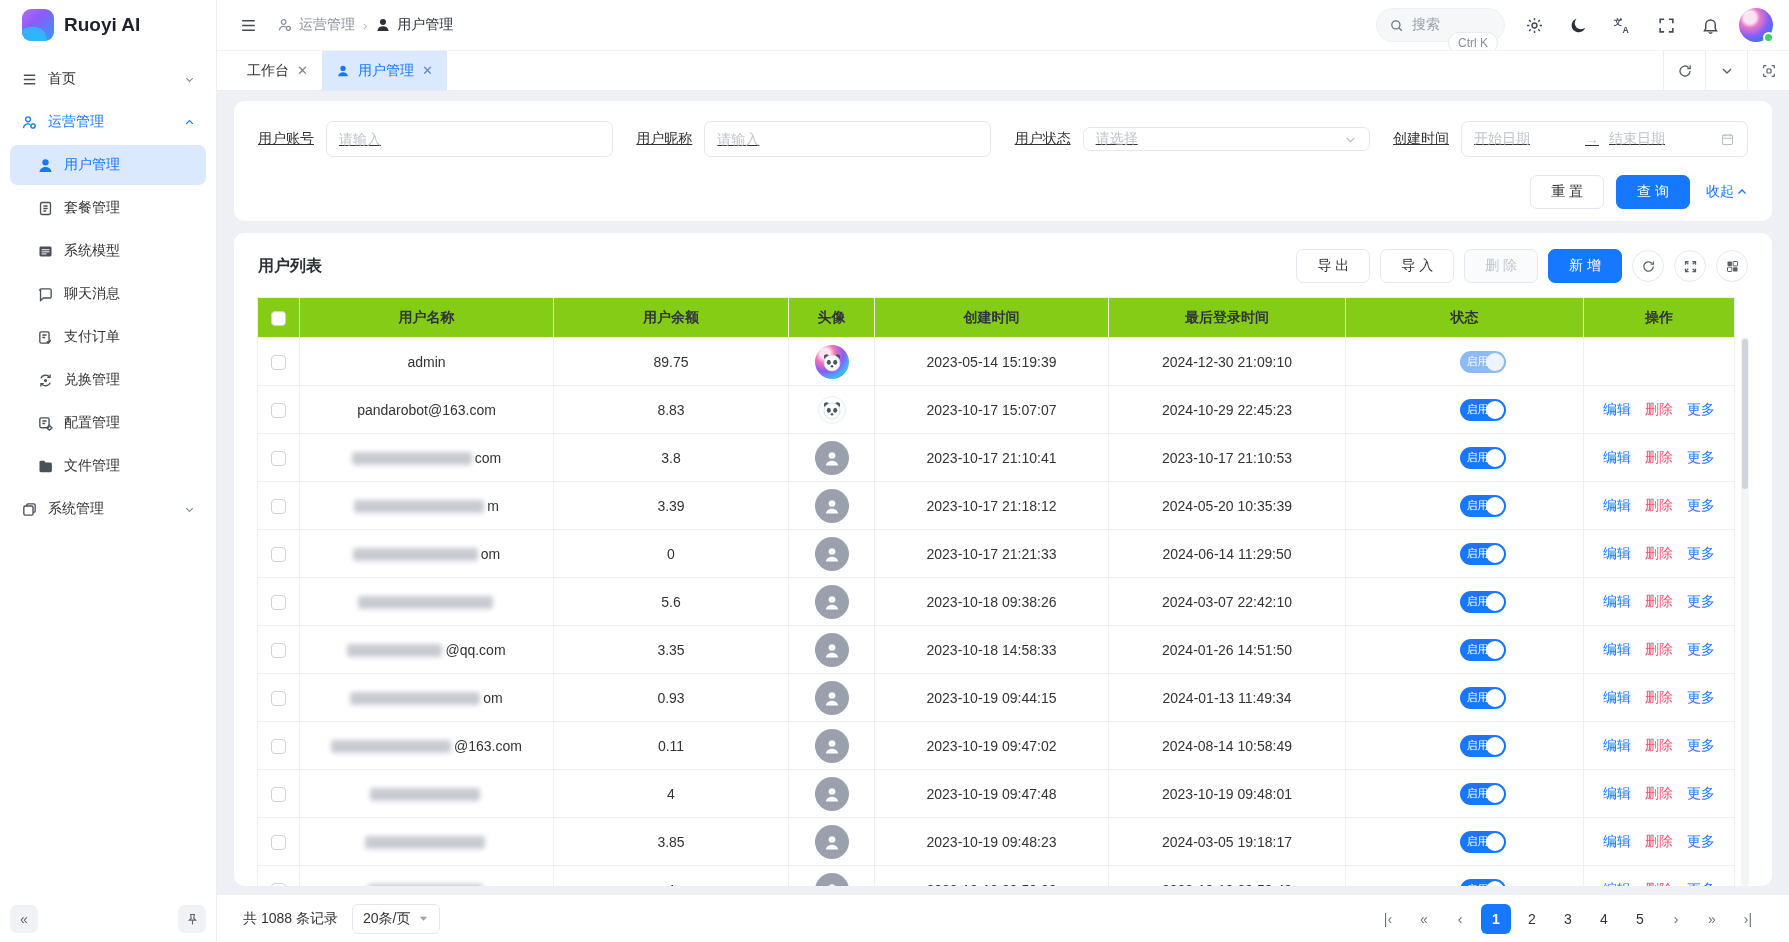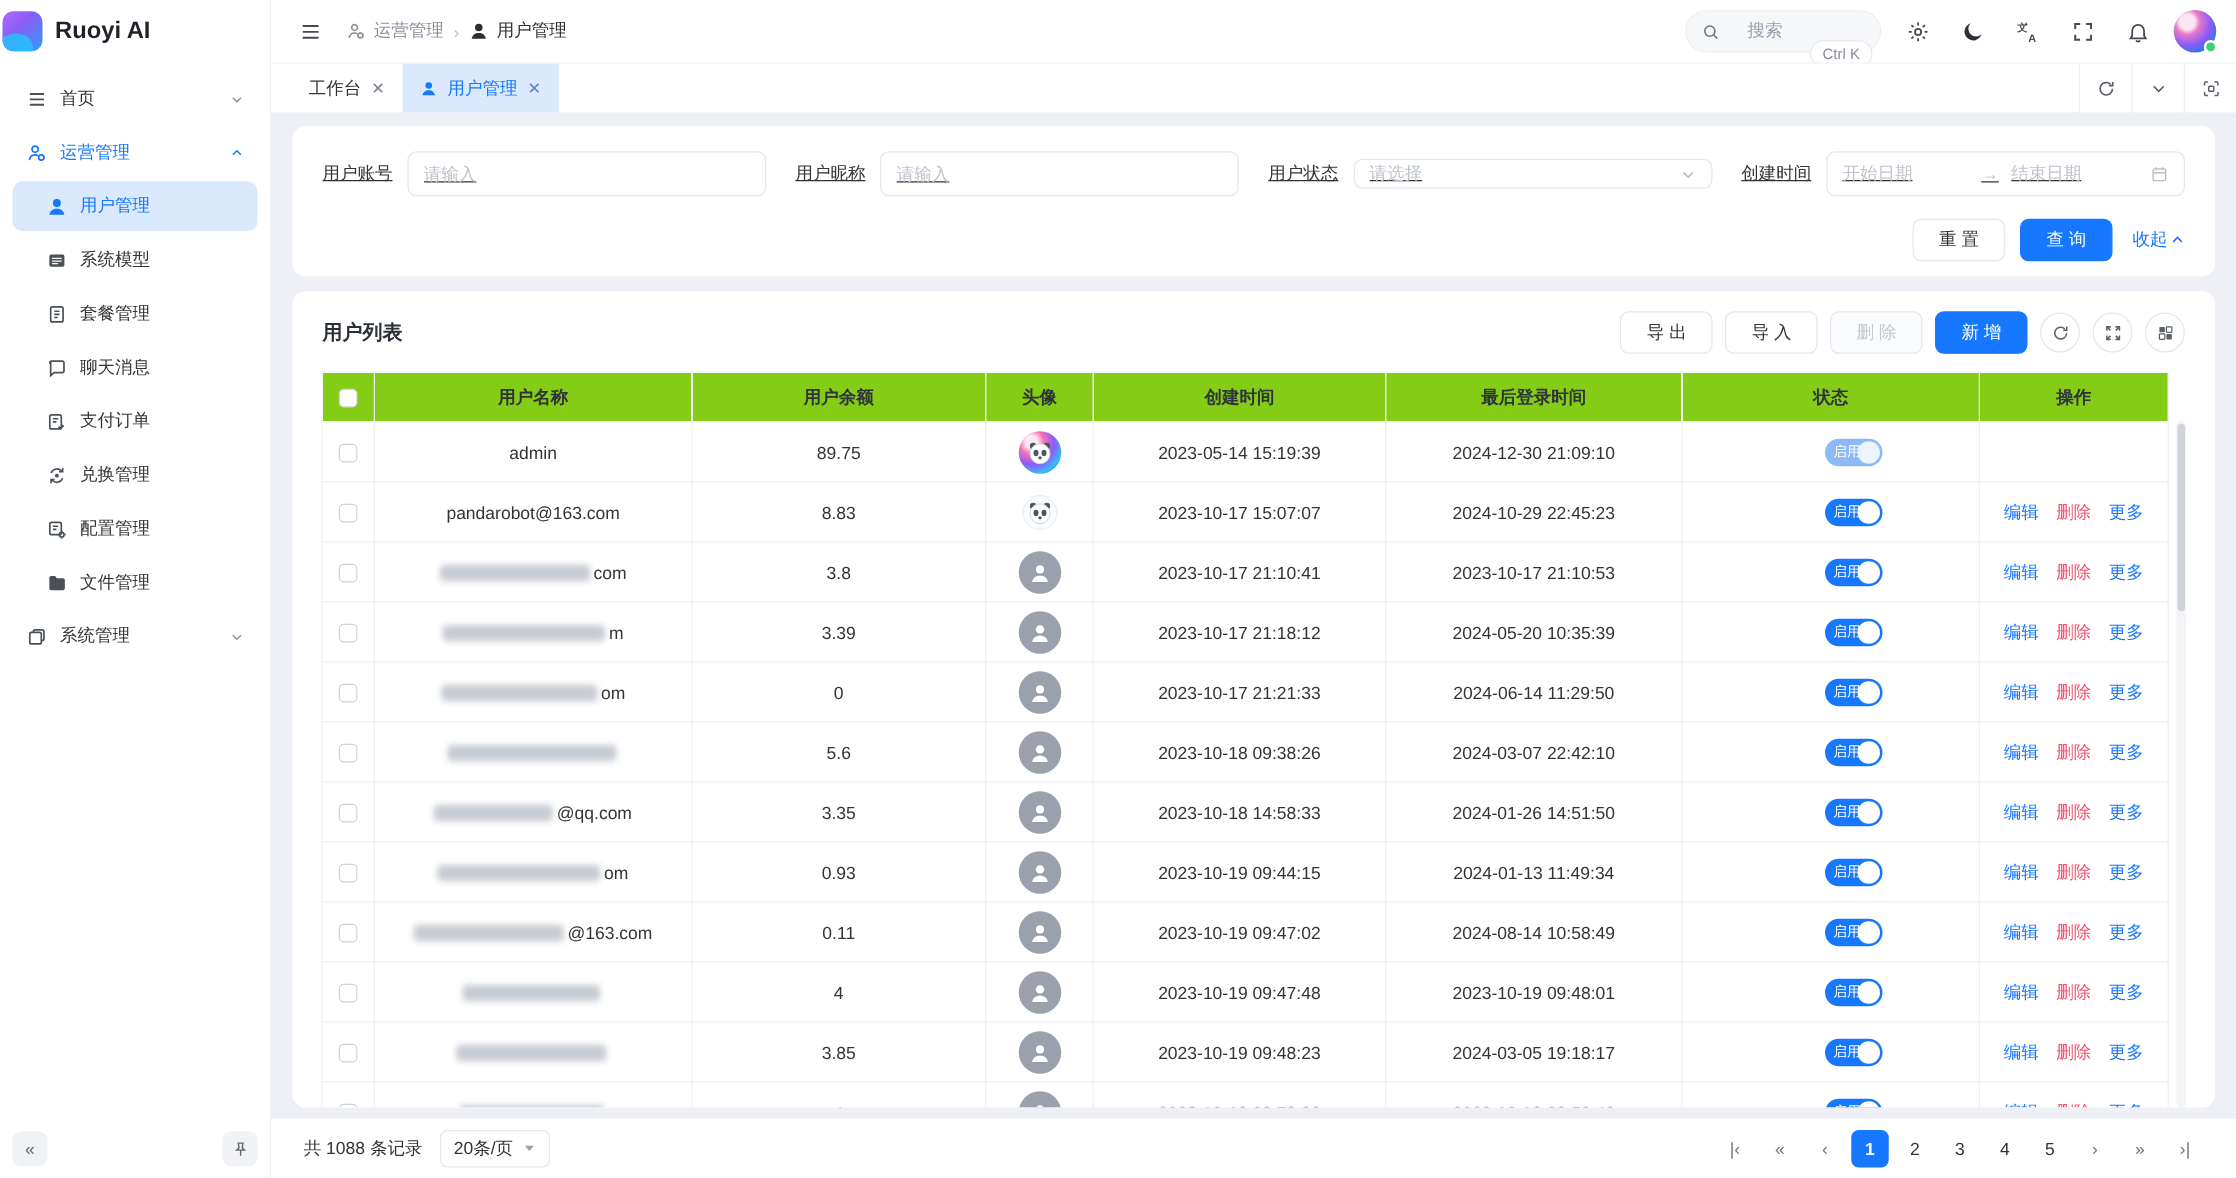--- a/index.html
+++ b/index.html
@@ -2,21 +2,21 @@
 <html><head>
 <meta charset="utf-8">
 <style>
   * { margin:0; padding:0; box-sizing:border-box; }
   html,body { width:1789px; height:942px; overflow:hidden; }
   body { font-family:"Liberation Sans","DejaVu Sans",sans-serif; font-size:14px; color:#333; background:#eef0f5; }
   .app { display:flex; width:1789px; height:942px; }
 
   
   .sidebar { width:217px; background:#fff; border-right:1px solid #ebeef2; display:flex; flex-direction:column; flex-shrink:0; }
-  .logo { height:50px; display:flex; align-items:center; gap:10px; padding:0 2px; flex-shrink:0; }
+  .logo { height:50px; display:flex; align-items:center; gap:10px; padding:0 22px; flex-shrink:0; }
   .logo-mark { width:32px; height:32px; border-radius:9px; background:linear-gradient(135deg,#b36bfa 0%,#8b5cf6 40%,#2f9bff 100%); position:relative; overflow:hidden; }
   .logo-mark::after { content:""; position:absolute; left:-6px; bottom:-8px; width:30px; height:22px; background:#27c0ff; border-radius:50% 50% 0 50%; transform:rotate(-12deg); opacity:.85; }
   .logo-text { font-size:19px; font-weight:700; color:#1f2329; }
   .menu { flex:1; padding:6px 10px; overflow:hidden; }
   .menu-item { height:40px; margin:3px 0; display:flex; align-items:center; gap:10px; padding:0 10px; border-radius:8px; cursor:pointer; color:#333; }
   .menu-item .mi-label { flex:1; }
   .menu-item .chev { color:#8a8f99; display:flex; }
   .menu-item.parent-active { color:#1677ff; }
   .menu-item.parent-active .chev { color:#1677ff; }
   .menu-item.child { padding-left:26px; }
@@ -32,21 +32,21 @@
   .right { flex:1; display:flex; flex-direction:column; min-width:0; }
   .topbar { height:50px; background:#fff; display:flex; align-items:center; padding:0 16px; gap:14px; flex-shrink:0; }
   .icon-btn { background:none; border:none; cursor:pointer; display:flex; align-items:center; justify-content:center; width:30px; height:30px; border-radius:6px; color:#434a54; }
   .icon-btn svg { width:19px; height:19px; }
   .crumb { display:flex; align-items:center; gap:8px; }
   .crumb-item { display:flex; align-items:center; gap:6px; color:#8a8f99; cursor:pointer; }
   .crumb-item.current { color:#2b2f36; }
   .crumb-item svg { width:16px; height:16px; }
   .crumb-sep { color:#b4b9c2; font-size:13px; }
   .topbar-spacer { flex:1; }
-  .search-pill { display:flex; align-items:center; gap:22px; background:#f6f7f9; border:1px solid #eef0f3; border-radius:17px; height:34px; padding:0 6px 0 12px; cursor:pointer; min-width:118px; }
+  .search-pill { display:flex; align-items:center; gap:8px; background:#f6f7f9; border:1px solid #eef0f3; border-radius:17px; height:34px; padding:0 6px 0 12px; cursor:pointer; min-width:118px; }
   .search-pill .sp-text { color:#9aa0aa; }
   .search-pill svg { width:15px; height:15px; color:#6b7280; }
   .kbd { background:#fff; border:1px solid #e7eaee; border-radius:11px; font-size:12px; color:#8a8f99; padding:3px 9px;margin-top:36px; }
   .avatar { width:34px; height:34px; border-radius:50%; position:relative; cursor:pointer;
     background:radial-gradient(circle at 32% 28%, #fde6f3 0 18%, #e879c9 30%, #8b5cf6 55%, #3178e6 78%, #1e3a8a 100%); }
   .avatar .dot { position:absolute; right:-1px; bottom:-1px; width:11px; height:11px; border-radius:50%; background:#3ecf6e; border:2px solid #fff; }
 
   .tabbar { height:41px; background:#fff; border-top:1px solid #f2f3f5; border-bottom:1px solid #e9ebef; display:flex; align-items:stretch; flex-shrink:0; }
   .tabs { flex:1; display:flex; align-items:stretch; padding-left:16px; }
   .tab { display:flex; align-items:center; gap:8px; padding:0 14px; cursor:pointer; color:#333; }
@@ -164,35 +164,35 @@
           <span class="mi-icon">
             <svg viewBox="0 0 24 24" fill="currentColor">
               <circle cx="12" cy="7.5" r="4.5"></circle>
               <path d="M3.5 21c.8-5 4.4-7 8.5-7s7.7 2 8.5 7z"></path>
             </svg>
           </span>
           <span class="mi-label">用户管理</span>
         </div>
         <div class="menu-item child">
           <span class="mi-icon">
+            <svg viewBox="0 0 24 24" fill="none" stroke="currentColor" stroke-width="1.9">
+              <rect x="5" y="3.5" width="14" height="17" rx="2"></rect>
+              <path d="M9 8.5h6M9 12h6M9 15.5h4"></path>
+            </svg>
+          </span>
+          <span class="mi-label">套餐管理</span>
+        </div>
+        <div class="menu-item child">
+          <span class="mi-icon">
             <svg viewBox="0 0 24 24" fill="currentColor">
               <rect x="3.5" y="5" width="17" height="14" rx="2"></rect>
               <path d="M6.5 9.5h11M6.5 12.5h11M6.5 15.5h7" stroke="#fff" stroke-width="1.4"></path>
             </svg>
           </span>
           <span class="mi-label">系统模型</span>
-        </div>
-        <div class="menu-item child">
-          <span class="mi-icon">
-            <svg viewBox="0 0 24 24" fill="none" stroke="currentColor" stroke-width="1.9">
-              <rect x="5" y="3.5" width="14" height="17" rx="2"></rect>
-              <path d="M9 8.5h6M9 12h6M9 15.5h4"></path>
-            </svg>
-          </span>
-          <span class="mi-label">套餐管理</span>
         </div>
         <div class="menu-item child">
           <span class="mi-icon">
             <svg viewBox="0 0 24 24" fill="none" stroke="currentColor" stroke-width="1.9">
               <path d="M4 6a2 2 0 0 1 2-2h12a2 2 0 0 1 2 2v9a2 2 0 0 1-2 2H9l-4 3.5V6z"></path>
             </svg>
           </span>
           <span class="mi-label">聊天消息</span>
         </div>
         <div class="menu-item child">

